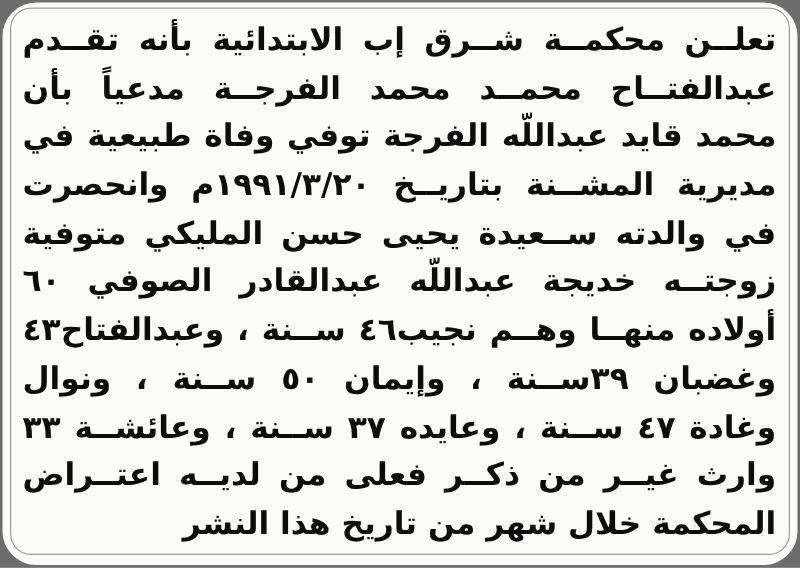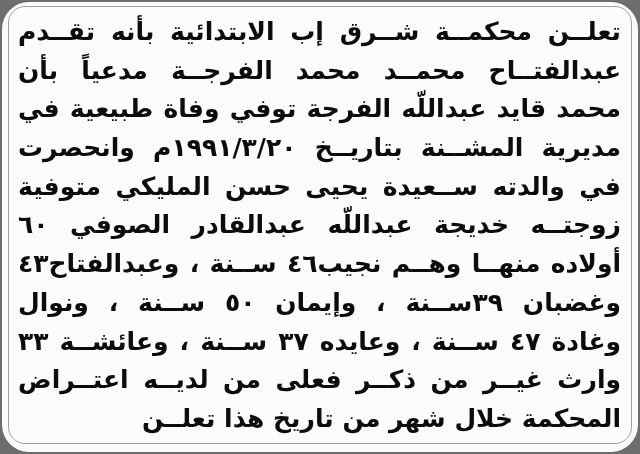--- a/index.html
+++ b/index.html
@@ -66,16 +66,16 @@
       <div class="notice-line">تعلــن محكمــة شــرق إب الابتدائية بأنه تقــدم إليها الأخ /</div>
       <div class="notice-line">عبدالفتــاح محمــد محمد الفرجــة مدعياً بأن والــده/ محمد</div>
       <div class="notice-line">محمد قايد عبداللّه الفرجة توفي وفاة طبيعية في المعزبة</div>
       <div class="notice-line">مديرية المشــنة بتاريــخ ١٩٩١/٣/٢٠م وانحصرت ورثته</div>
       <div class="notice-line">في والدته ســعيدة يحيى حسن المليكي متوفية بعده وفي</div>
       <div class="notice-line">زوجتــه خديجة عبداللّه عبدالقادر الصوفي ٦٠ ســنة ، وفي</div>
       <div class="notice-line">أولاده منهــا وهــم نجيب٤٦ ســنة ، وعبدالفتاح٤٣ ســنة ،</div>
       <div class="notice-line">وغضبان ٣٩ســنة ، وإيمان ٥٠ ســنة ، ونوال متوفية بعده</div>
       <div class="notice-line">وغادة ٤٧ ســنة ، وعايده ٣٧ ســنة ، وعائشــة ٣٣ سنة ولا</div>
       <div class="notice-line">وارث غيــر من ذكــر فعلى من لديــه اعتــراض التقدم إلى</div>
-      <div class="notice-line last">المحكمة خلال شهر من تاريخ هذا تعلــن</div>
+      <div class="notice-line last">المحكمة خلال شهر من تاريخ هذا النشر</div>
     </div>
   </div>
 </div>
 
 </body></html>

